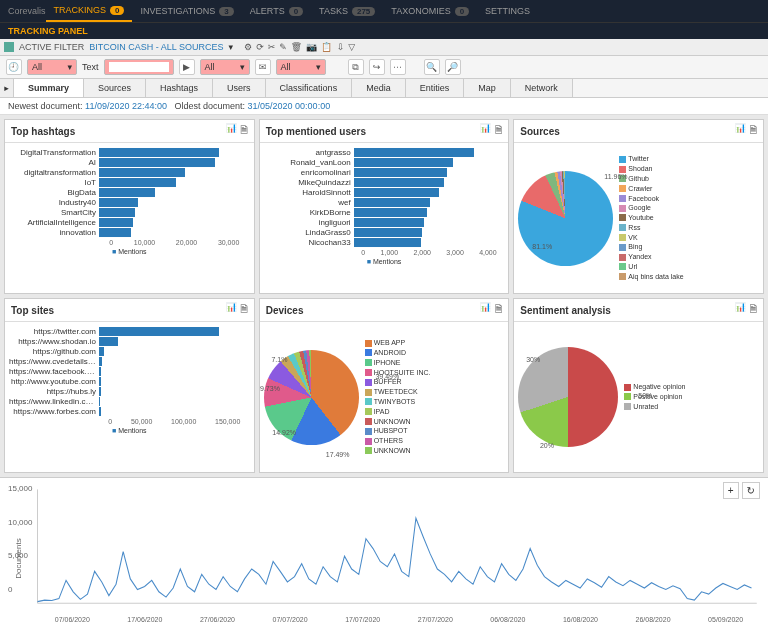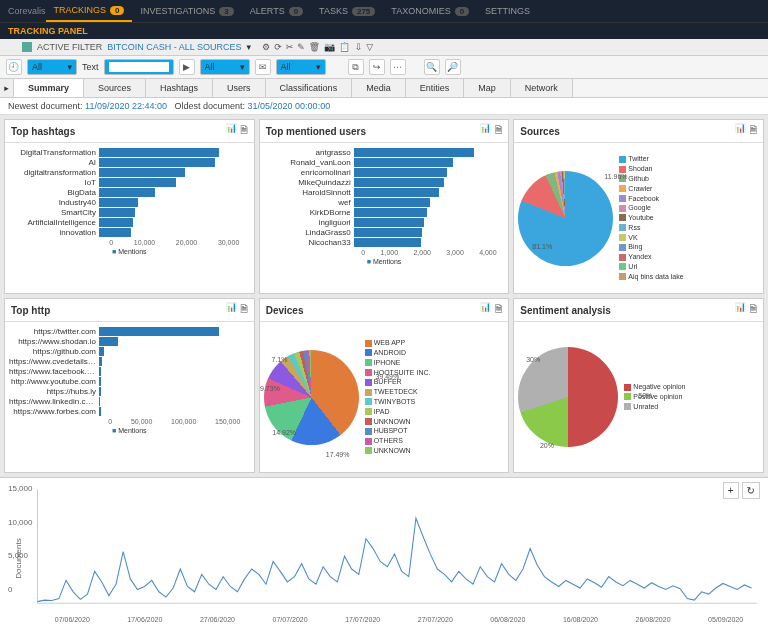--- a/index.html
+++ b/index.html
@@ -4,28 +4,28 @@
 <style>
 *{box-sizing:border-box;margin:0;padding:0;font-family:Arial,sans-serif}
 body{background:#fff;font-size:10px;color:#333;width:768px}
 .topbar{background:#1a2332;color:#999;display:flex;align-items:center;padding:0 8px;height:22px;font-size:9px}
 .topbar .brand{color:#888;}
 .topbar .nav-item{padding:0 8px;display:flex;align-items:center;gap:4px;cursor:pointer;height:100%}
 .topbar .nav-item.active{color:#f7a000;border-bottom:2px solid #f7a000}
 .topbar .badge{background:#f7a000;color:#1a2332;border-radius:8px;padding:0 5px;font-size:8px;font-weight:bold;min-width:14px;text-align:center}
 .topbar .nav-item:not(.active) .badge{background:#555}
 .panel-hdr{background:#1a2332;color:#f7a000;font-size:9px;font-weight:bold;padding:3px 8px;border-top:1px solid #333}
-.filterbar{background:#eee;border-bottom:1px solid #ccc;padding:3px 22px;display:flex;align-items:flex-end;gap:5px;font-size:9px}
+.filterbar{background:#eee;border-bottom:1px solid #ccc;padding:3px 4px;display:flex;align-items:flex-end;gap:5px;font-size:9px}
 .filterbar .sq{width:10px;height:10px;background:#5a9;display:inline-block}
 .filterbar .lbl{color:#555}
 .filterbar .val{color:#2a7ab8;font-weight:normal}
 .filterbar .icons{margin-left:6px;display:flex;gap:4px;color:#555}
 .filterbar .icons span{cursor:pointer}
 .toolbar{background:#f5f5f5;border-bottom:1px solid #ccc;padding:3px 6px;display:flex;align-items:center;gap:5px;font-size:9px}
-.toolbar .ctrl{border:1px solid #bbb;background:#0ea5e9;padding:2px 4px;border-radius:2px;min-width:50px;display:inline-flex;align-items:center;justify-content:space-between}
+.toolbar .ctrl{border:1px solid #bbb;background:#fca5a5;padding:2px 4px;border-radius:2px;min-width:50px;display:inline-flex;align-items:center;justify-content:space-between}
 .toolbar .ctrl input{border:0;outline:0;font-size:9px;width:60px}
 .toolbar .iconbtn{width:16px;height:16px;border:1px solid #ccc;background:#fff;border-radius:2px;display:inline-flex;align-items:center;justify-content:center;cursor:pointer;color:#555}
 .tabs{display:flex;border-bottom:1px solid #ccc;background:#f5f5f5;font-size:9px}
 .tabs .sidebtn{width:14px;background:#eee;border-right:1px solid #ccc;display:flex;align-items:center;justify-content:center;cursor:pointer}
 .tabs .tab{padding:4px 14px;border-right:1px solid #ccc;cursor:pointer;background:#f0f0f0}
 .tabs .tab.active{background:#fff;font-weight:bold}
 .infobar{padding:3px 8px;font-size:9px;color:#444;border-bottom:1px solid #ddd}
 .infobar .d{color:#2a7ab8}
 .grid{display:grid;grid-template-columns:repeat(3,1fr);gap:4px;padding:4px;background:#e8e8e8}
 .card{background:#fff;border:1px solid #ccc}
@@ -335,21 +335,21 @@
               <span>Aiq bins data lake</span>
             </div>
           </div>
         </div>
         <div class="pct-label" style="left:18px;top:100px">81.1%</div>
         <div class="pct-label" style="left:90px;top:30px">11.96%</div>
       </div>
   </div>
   <div class="card">
     <div class="card-h">
-        <span>Top http</span>
+        <span>Top sites</span>
         <div class="tools">
           <span>📊</span>
           <span>🗎</span>
         </div>
       </div>
     <div class="card-b" id="chart-sites">
         <div class="hbar-row">
           <div class="hbar-lbl">https://twitter.com</div>
           <div class="hbar-bar" style="width:120px"></div>
         </div>

